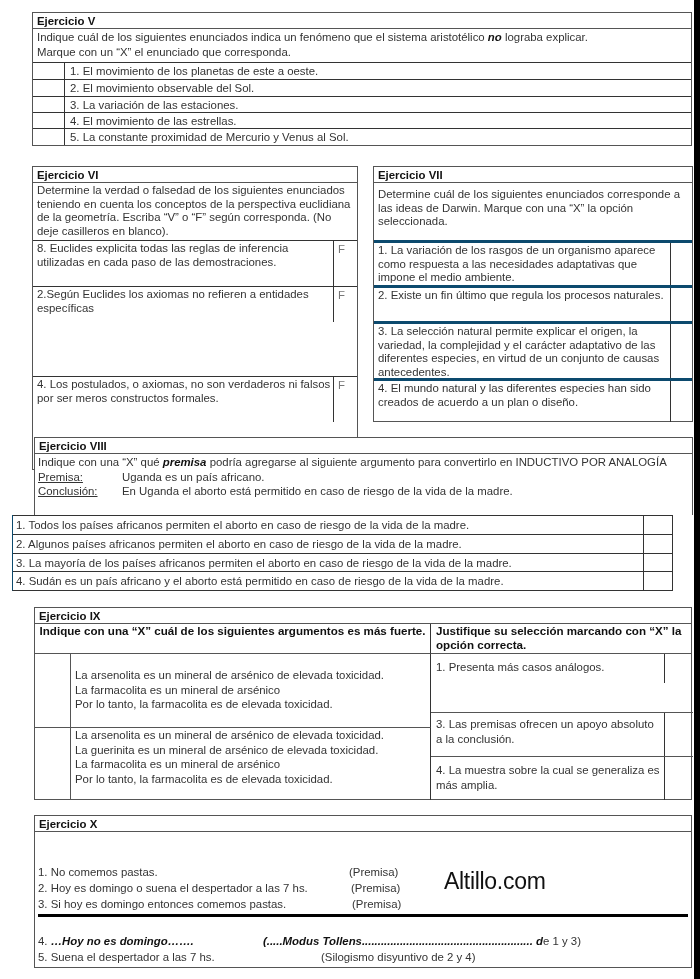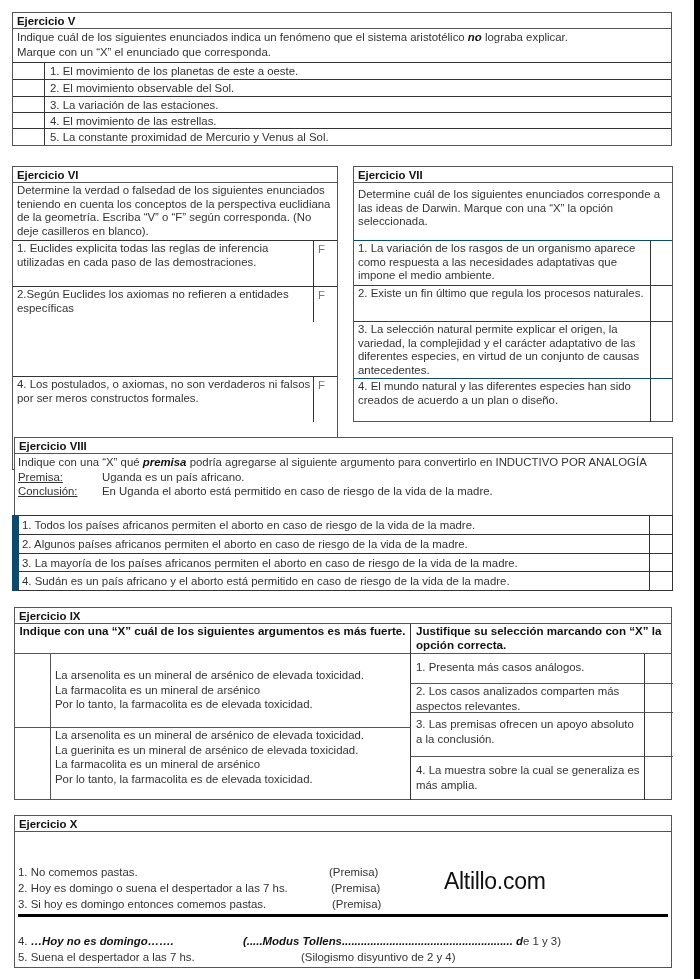--- a/index.html
+++ b/index.html
@@ -1,19 +1,19 @@
 <!DOCTYPE html>
 <html><head>
 <meta charset="utf-8">
 <style>
   * { box-sizing: border-box; margin: 0; padding: 0; }
   html, body { width: 700px; height: 979px; background: #ffffff; overflow: hidden; }
   body { position: relative; font-family: "Liberation Sans", sans-serif; color: #333; font-size: 11.4px; line-height: 14px; }
 
-  .box { position: absolute; border: 1px solid #555; background: #fff; }
+  .box { position: absolute; border: 1px solid #555; background: #fff; margin-left: 20px; }
   .hdr { font-weight: bold; color: #111; padding: 0 4px; height: 16px; line-height: 16px; border-bottom: 1px solid #555; font-size: 11.4px; }
   .b { font-weight: bold; color: #111; font-style: italic; }
   .i { font-style: italic; }
 
   .rightbar { position: absolute; left: 694px; top: 0; width: 6px; height: 979px; background: #000; }
 
   
   #ej5 { left: 12px; top: 12px; width: 660px; height: 134px; }
   #ej5 .intro { height: 32px; padding: 1px 4px 0; line-height: 15px; color: #333; }
   #ej5 .opt { position: absolute; left: 0; right: 0; height: 17px; border-top: 1px solid #333; }
@@ -23,30 +23,30 @@
   
   #ej6 { left: 12px; top: 166px; width: 326px; height: 304px; }
   #ej6 .intro { height: 56px; padding: 1px 4px 0; line-height: 13.5px; font-size: 11.4px; color: #333; }
   #ej6 .q { position: absolute; left: 0; right: 0; border-top: 1px solid #333; }
   #ej6 .q .txt { position: absolute; left: 4px; top: 1px; width: 296px; line-height: 13.5px; }
   #ej6 .q .ans { position: absolute; left: 300px; top: 0; width: 25px; height: 100%; border-left: 1px solid #333; padding: 1px 4px; color: #777; }
 
   
   #ej7 { left: 353px; top: 166px; width: 320px; height: 256px; }
   #ej7 .intro { height: 56px; padding: 5px 4px 0; line-height: 13.5px; color: #333; }
-  #ej7 .q { position: absolute; left: 0; right: 0; border-top: 1px solid #0c4a6e; }
+  #ej7 .q { position: absolute; left: 0; right: 0; border-top: 3px solid #0c4a6e; }
   #ej7 .q .txt { position: absolute; left: 4px; top: 1px; width: 290px; line-height: 13.5px; }
   #ej7 .q .ans { position: absolute; left: 296px; top: 0; width: 23px; height: 100%; border-left: 1px solid #333; }
 
   
   #ej8 { left: 14px; top: 437px; width: 659px; height: 78px; border-bottom: none; }
   #ej8 .intro { padding: 1px 3px 0; line-height: 14.5px; color: #333; }
   #ej8 .pr { display: flex; }
   #ej8 .pr .lbl { width: 84px; text-decoration: underline; }
-  #ej8-opts { position: absolute; left: 12px; top: 515px; width: 661px; height: 76px; border-left: 7px solid #0c4a6e; border-right: 1px solid #333; border-bottom: 1px solid #333; }
+  #ej8-opts { position: absolute; left: 12px; top: 515px; width: 661px; height: 76px; border-left: 1px solid #0c4a6e; border-right: 1px solid #333; border-bottom: 1px solid #333; }
   #ej8-opts .opt { position: absolute; left: 0; right: 0; height: 19px; border-top: 1px solid #333; }
   #ej8-opts .opt .txt { position: absolute; left: 3px; top: 2px; white-space: nowrap; }
   #ej8-opts .opt .mark { position: absolute; left: 630px; top: 0; width: 30px; height: 100%; border-left: 1px solid #333; }
 
   
   #ej9 { left: 14px; top: 607px; width: 658px; height: 193px; }
   #ej9 .colhdr-l { position: absolute; left: 0; top: 16px; width: 396px; height: 30px; padding: 0 3px; line-height: 14px; font-weight: bold; color: #111; border-right: 1px solid #333; border-bottom: 1px solid #555; font-size: 11.6px; text-align: center; }
   #ej9 .colhdr-r { position: absolute; left: 396px; top: 16px; width: 261px; height: 30px; padding: 0 5px; line-height: 14px; font-weight: bold; color: #111; border-bottom: 1px solid #555; font-size: 11.6px; }
   #ej9 .arg { position: absolute; left: 0; width: 396px; border-right: 1px solid #333; }
   #ej9 .arg .mark { position: absolute; left: 0; top: 0; width: 36px; height: 100%; border-right: 1px solid #555; }
@@ -93,21 +93,21 @@
   <div class="opt" style="top:115px">
       <div class="mark"></div>
       <div class="txt">5. La constante proximidad de Mercurio y Venus al Sol.</div>
     </div>
 </div>
 
 <div class="box" id="ej6">
   <div class="hdr">Ejercicio VI</div>
   <div class="intro">Determine la verdad o falsedad de los siguientes enunciados teniendo en cuenta los conceptos de la perspectiva euclidiana de la geometría. Escriba “V” o “F” según corresponda. (No deje casilleros en blanco).</div>
   <div class="q" style="top:73px;height:46px">
-    <div class="txt">1. Euclides explicita todas las reglas de inferencia utilizadas en cada paso de las demostraciones.</div>
+    <div class="txt">8. Euclides explicita todas las reglas de inferencia utilizadas en cada paso de las demostraciones.</div>
     <div class="ans">F</div>
   </div>
   <div class="q" style="top:119px;height:36px">
     <div class="txt">2.Según Euclides los axiomas no refieren a entidades específicas</div>
     <div class="ans">F</div>
   </div>
   <div class="q" style="top:209px;height:46px">
     <div class="txt">4. Los postulados, o axiomas, no son verdaderos ni falsos por ser meros constructos formales.</div>
     <div class="ans">F</div>
   </div>
@@ -187,24 +187,20 @@
       <div>La guerinita es un mineral de arsénico de elevada toxicidad.</div>
       <div>La farmacolita es un mineral de arsénico</div>
       <div>Por lo tanto, la farmacolita es de elevada toxicidad.</div>
     </div>
   </div>
 
   <div class="just" style="top:46px;height:29px;border-top:none">
     <div class="txt" style="top:6px">1. Presenta más casos análogos.</div>
     <div class="mark"></div>
   </div>
-  <div class="just" style="top:75px;height:29px">
-    <div class="txt" style="top:0px">2. Los casos analizados comparten más aspectos relevantes.</div>
-    <div class="mark"></div>
-  </div>
   <div class="just" style="top:104px;height:44px">
     <div class="txt" style="top:4px">3. Las premisas ofrecen un apoyo absoluto a la conclusión.</div>
     <div class="mark"></div>
   </div>
   <div class="just" style="top:148px;height:44px">
     <div class="txt" style="top:6px">4. La muestra sobre la cual se generaliza es más amplia.</div>
     <div class="mark"></div>
   </div>
 </div>
 

